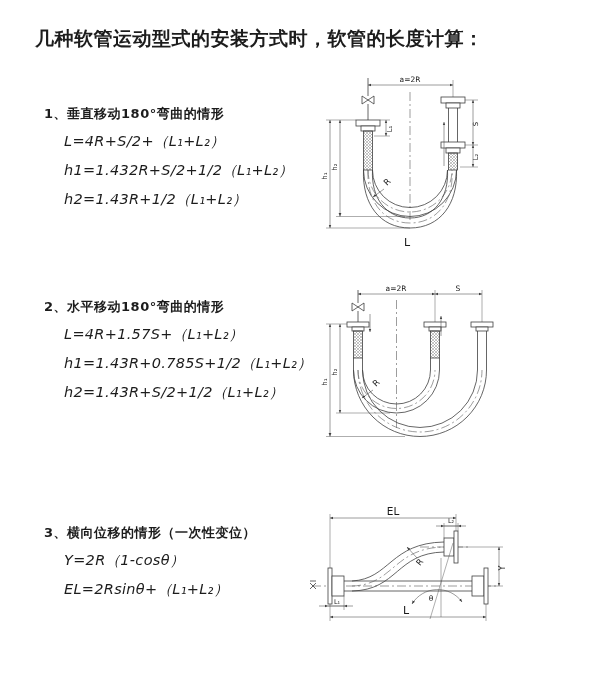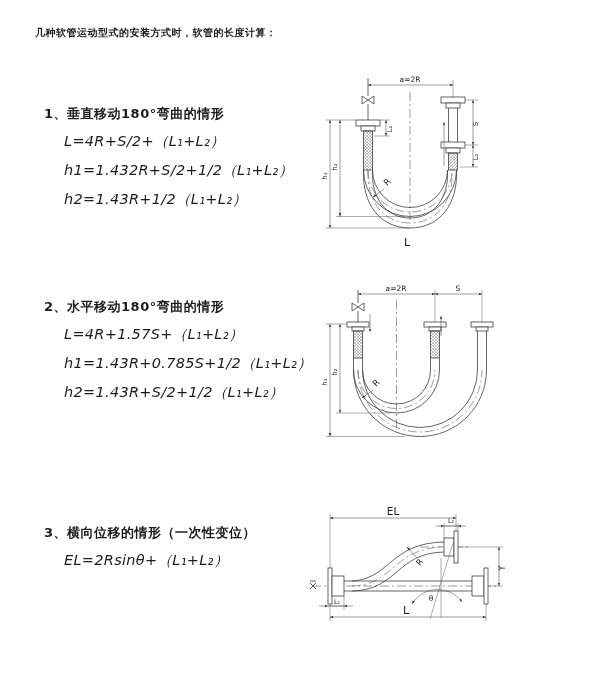--- a/index.html
+++ b/index.html
@@ -1,20 +1,20 @@
 <!DOCTYPE html>
 <html><head>
 <meta charset="utf-8">
 <style>
   html,body{margin:0;padding:0;background:#e8e8e8;}
   .page{
     position:relative;width:600px;height:675px;background:#ffffff;
     font-family:"DejaVu Sans","Liberation Sans",sans-serif;color:#1c1c1c;overflow:hidden;
   }
-  .title{position:absolute;left:35px;top:26px;font-size:10px;font-weight:600;letter-spacing:.5px;}
+  .title{position:absolute;left:35px;top:26px;font-size:19px;font-weight:600;letter-spacing:.5px;}
   .section{position:absolute;left:44px;}
   .heading{font-size:13px;font-weight:600;letter-spacing:.5px;}
   .formulas{padding-left:20px;margin-top:4px;font-style:italic;}
   .formula{font-size:14.5px;line-height:29px;letter-spacing:.3px;white-space:nowrap;}
   .diag{position:absolute;}
   svg text{fill:#1a1a1a;font-family:"DejaVu Sans","Liberation Sans",sans-serif;}
   .dw{stroke:#3f3f3f;stroke-width:.8;fill:none;}             
   .dwf{stroke:#3f3f3f;stroke-width:.8;fill:#ffffff;}          
   .cl{stroke:#5a5a5a;stroke-width:.6;fill:none;stroke-dasharray:9 3 2 3;} 
   .dim{stroke:#4a4a4a;stroke-width:.55;fill:none;}
@@ -41,20 +41,21 @@
     <div class="formulas">
       <div class="formula">L=4R+1.57S+（L₁+L₂）</div>
       <div class="formula">h1=1.43R+0.785S+1/2（L₁+L₂）</div>
       <div class="formula">h2=1.43R+S/2+1/2（L₁+L₂）</div>
     </div>
   </div>
 
   <div class="section" style="top:524px">
     <div class="heading">3、横向位移的情形（一次性变位）</div>
     <div class="formulas">
+      <div class="formula">Y=2R（1-cosθ）</div>
       <div class="formula">EL=2Rsinθ+（L₁+L₂）</div>
     </div>
   </div>
 
   <svg class="diag" style="left:310px;top:70px" width="280" height="190" viewBox="0 0 280 190">
     <defs>
       <pattern id="h1p" width="3" height="3" patternUnits="userSpaceOnUse">
         <path d="M0 0 L3 3 M3 0 L0 3" stroke="#8a8a8a" stroke-width="0.5"></path>
       </pattern>
       <marker id="ar1" viewBox="0 0 10 10" refX="9" refY="5" markerWidth="7" markerHeight="7" orient="auto-start-reverse">

